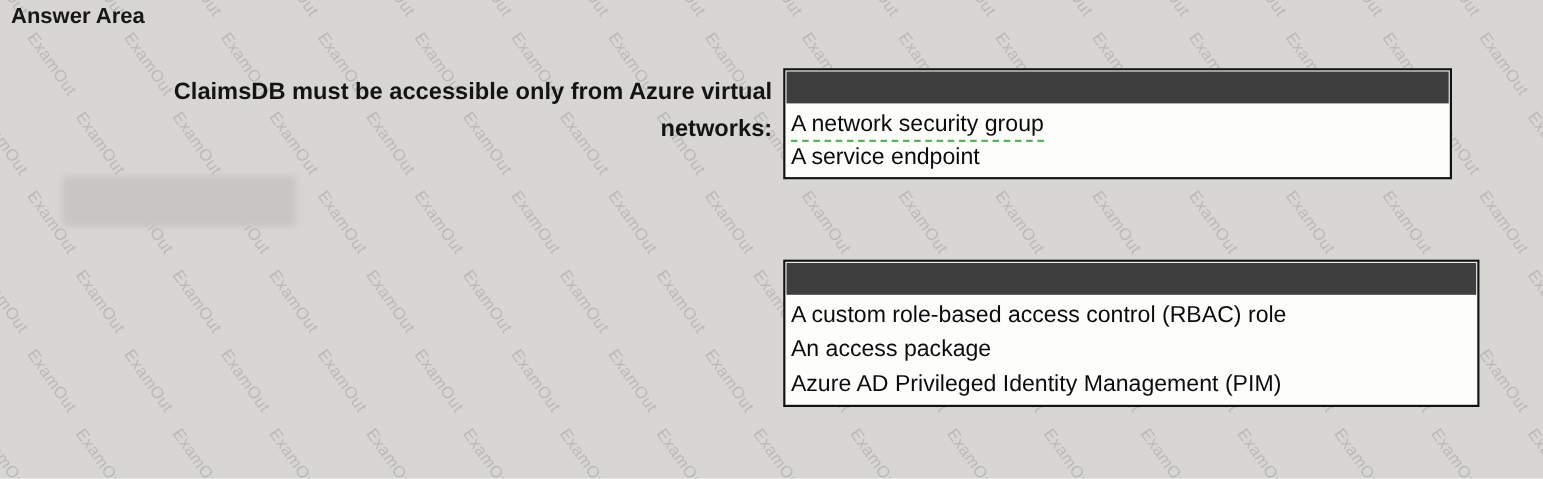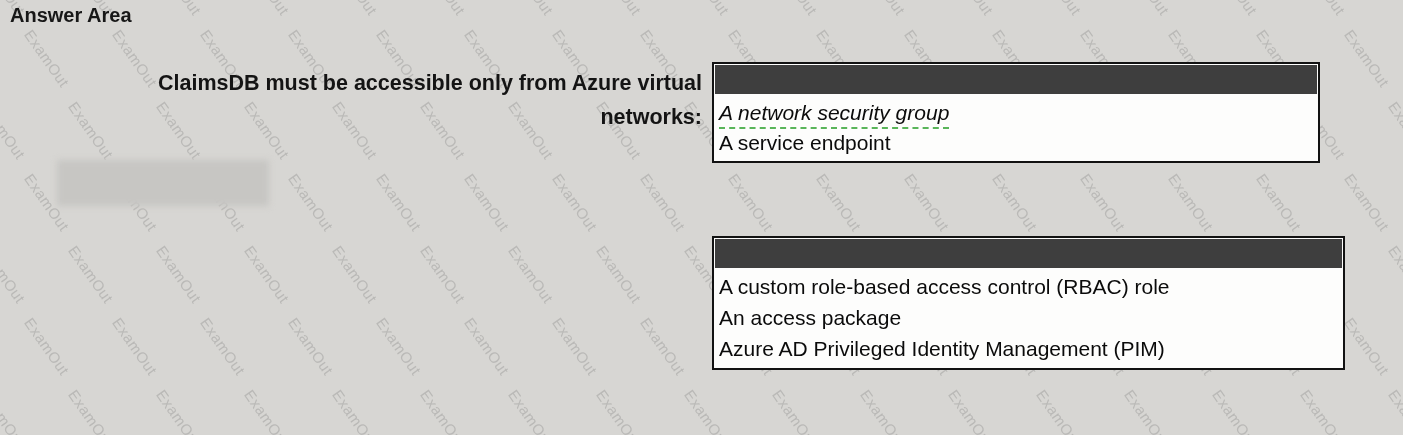--- a/index.html
+++ b/index.html
@@ -54,21 +54,21 @@
   .dd-options{padding:3px 0 3px 0;}
   .dd-option{
     height:30px;line-height:29px;
     padding-left:5px;
     font-size:21px;color:#0b0b0b;
     white-space:nowrap;
     cursor:default;
   }
   .dd-2 .dd-option{height:31px;line-height:30px;}
   .opt-label{display:inline-block;}
-  .mark-underline{border-bottom:2px dashed #59b559;font-style:italic;}
+  .mark-underline{border-bottom:2px dashed #59b559;}
   .mark-box{
     padding:0 14px 1px 2px;
     margin-left:-2px;
     outline:2px dashed #59b559;
     outline-offset:0px;
   }
 </style>
 </head>
 <body>
 

